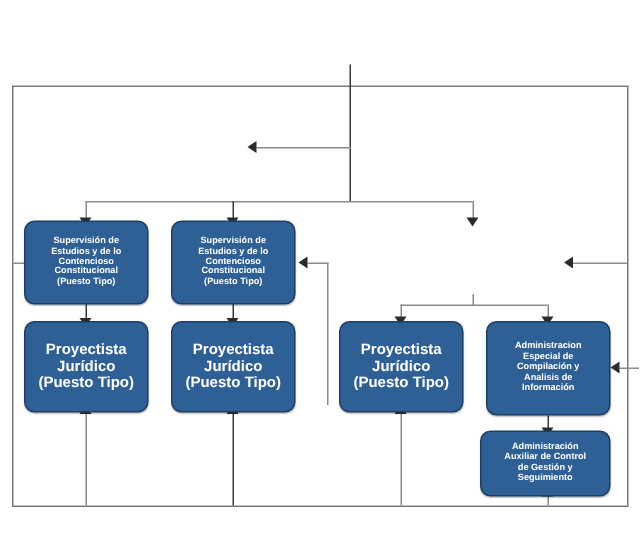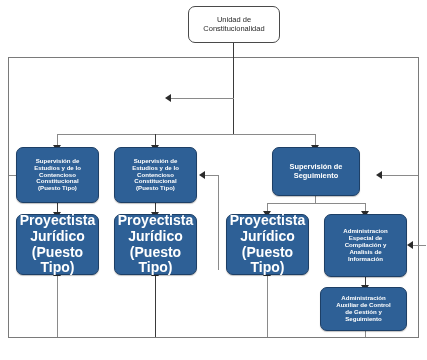--- a/index.html
+++ b/index.html
@@ -86,21 +86,21 @@
   .node.blue{
     background:#2e6096;
     border:1px solid #1d3f66;
     color:#ffffff;
     font-weight:bold;
     padding:2px 3px;
     box-shadow:0 1px 1px rgba(0,0,0,0.25);
   }
   .fs-small{font-size:6.1px;}
   .fs-mid{font-size:7.4px;}
-  .fs-big{font-size:14px;}
+  .fs-big{font-size:10px;}
 </style>
 </head>
 <body>
 
 <div id="chart">
 
   <div class="frame"></div>
 
   <div class="vline dark" style="left:233px; top:43px; height:91px;"></div>
 
@@ -154,38 +154,34 @@
   <div class="vline" style="left:218px; top:175px; height:95px;"></div>
   <div class="hline" style="left:205px; top:175px; width:14px;"></div>
   <div class="arr arr-left" style="left:199px; top:171px;"></div>
 
   <div class="hline" style="left:382px; top:175px; width:36px;"></div>
   <div class="arr arr-left" style="left:376px; top:171px;"></div>
 
   <div class="hline" style="left:413px; top:245px; width:13px;"></div>
   <div class="arr arr-left" style="left:407px; top:241px;"></div>
 
-  <div class="node root fs-mid" style="left:188px; top:6px; width:92px; height:37px;">Unidad de
-Constitucionalidad</div>
 
 
   <div class="node blue fs-small" style="left:16px; top:147px; width:83px; height:56px;">Supervisión de
 Estudios y de lo
 Contencioso
 Constitucional
 (Puesto Tipo)</div>
 
   <div class="node blue fs-small" style="left:114px; top:147px; width:83px; height:56px;">Supervisión de
 Estudios y de lo
 Contencioso
 Constitucional
 (Puesto Tipo)</div>
 
-  <div class="node blue fs-mid" style="left:272px; top:147px; width:88px; height:49px;">Supervisión de
-Seguimiento</div>
 
   <div class="node blue fs-big" style="left:16px; top:214px; width:83px; height:61px;">Proyectista
 Jurídico
 (Puesto Tipo)</div>
 
   <div class="node blue fs-big" style="left:114px; top:214px; width:83px; height:61px;">Proyectista
 Jurídico
 (Puesto Tipo)</div>
 
   <div class="node blue fs-big" style="left:226px; top:214px; width:83px; height:61px;">Proyectista

